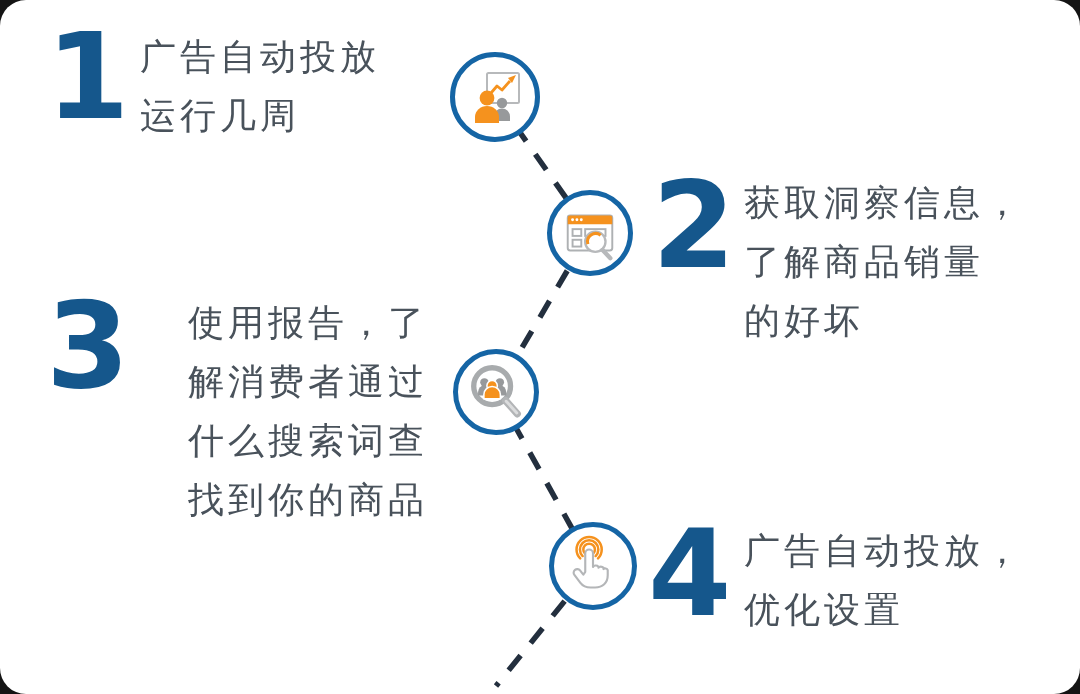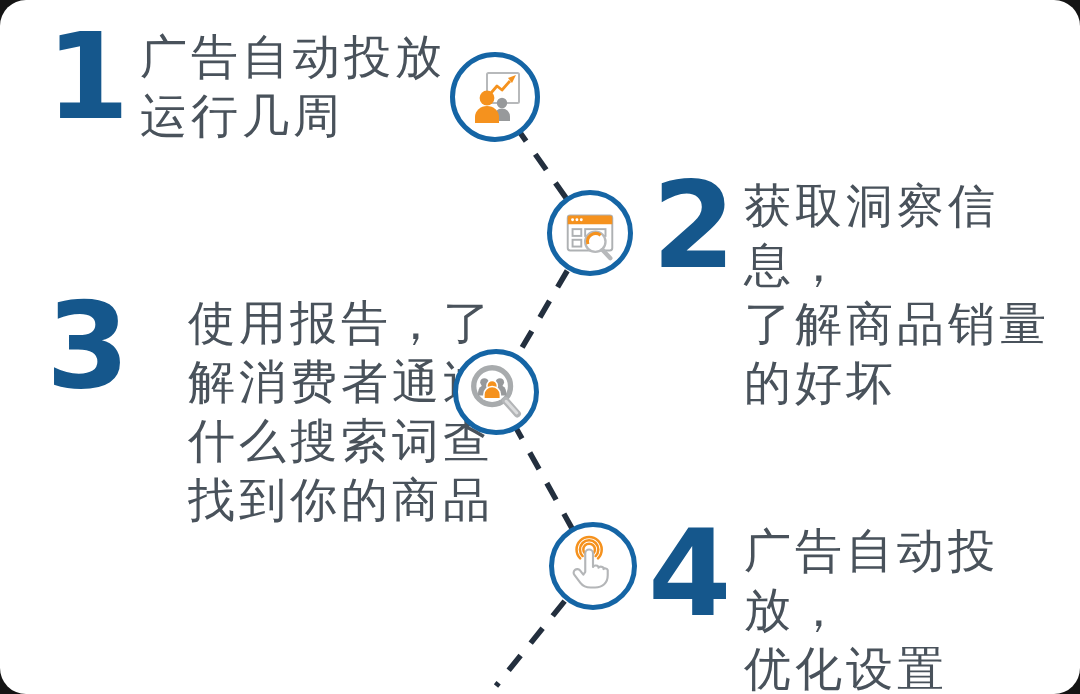--- a/index.html
+++ b/index.html
@@ -27,31 +27,31 @@
   .num {
     position:absolute;
     font-family:"DejaVu Sans", sans-serif;
     font-weight:700;
     font-size:120px;
     line-height:1;
     color:#15578C;
   }
   .text {
     position:absolute;
-    font-size:47px;
+    font-size:36px;
     line-height:59px;
     letter-spacing:4px;
     font-weight:500;
     color:#49525B;
     white-space:pre-line;
   }
   .s1-num { left:46px;  top:17px;  }
   .s1-text{ left:140px; top:27px;  }
   .s2-num { left:652px; top:166px; }
-  .s2-text{ left:744px; top:176px; }
+  .s2-text{ left:744px; top:176px;font-family:Liberation Mono, monospace; }
   .s3-num { left:46px;  top:286px; }
   .s3-text{ left:140px; top:293px;margin-left:48px; }
   .s4-num { left:648px; top:514px; }
   .s4-text{ left:744px; top:521px; }
 
   .icon-circle {
     position:absolute;
     box-sizing:border-box;
     background:#fff;
     border:5px solid #1565A5;

